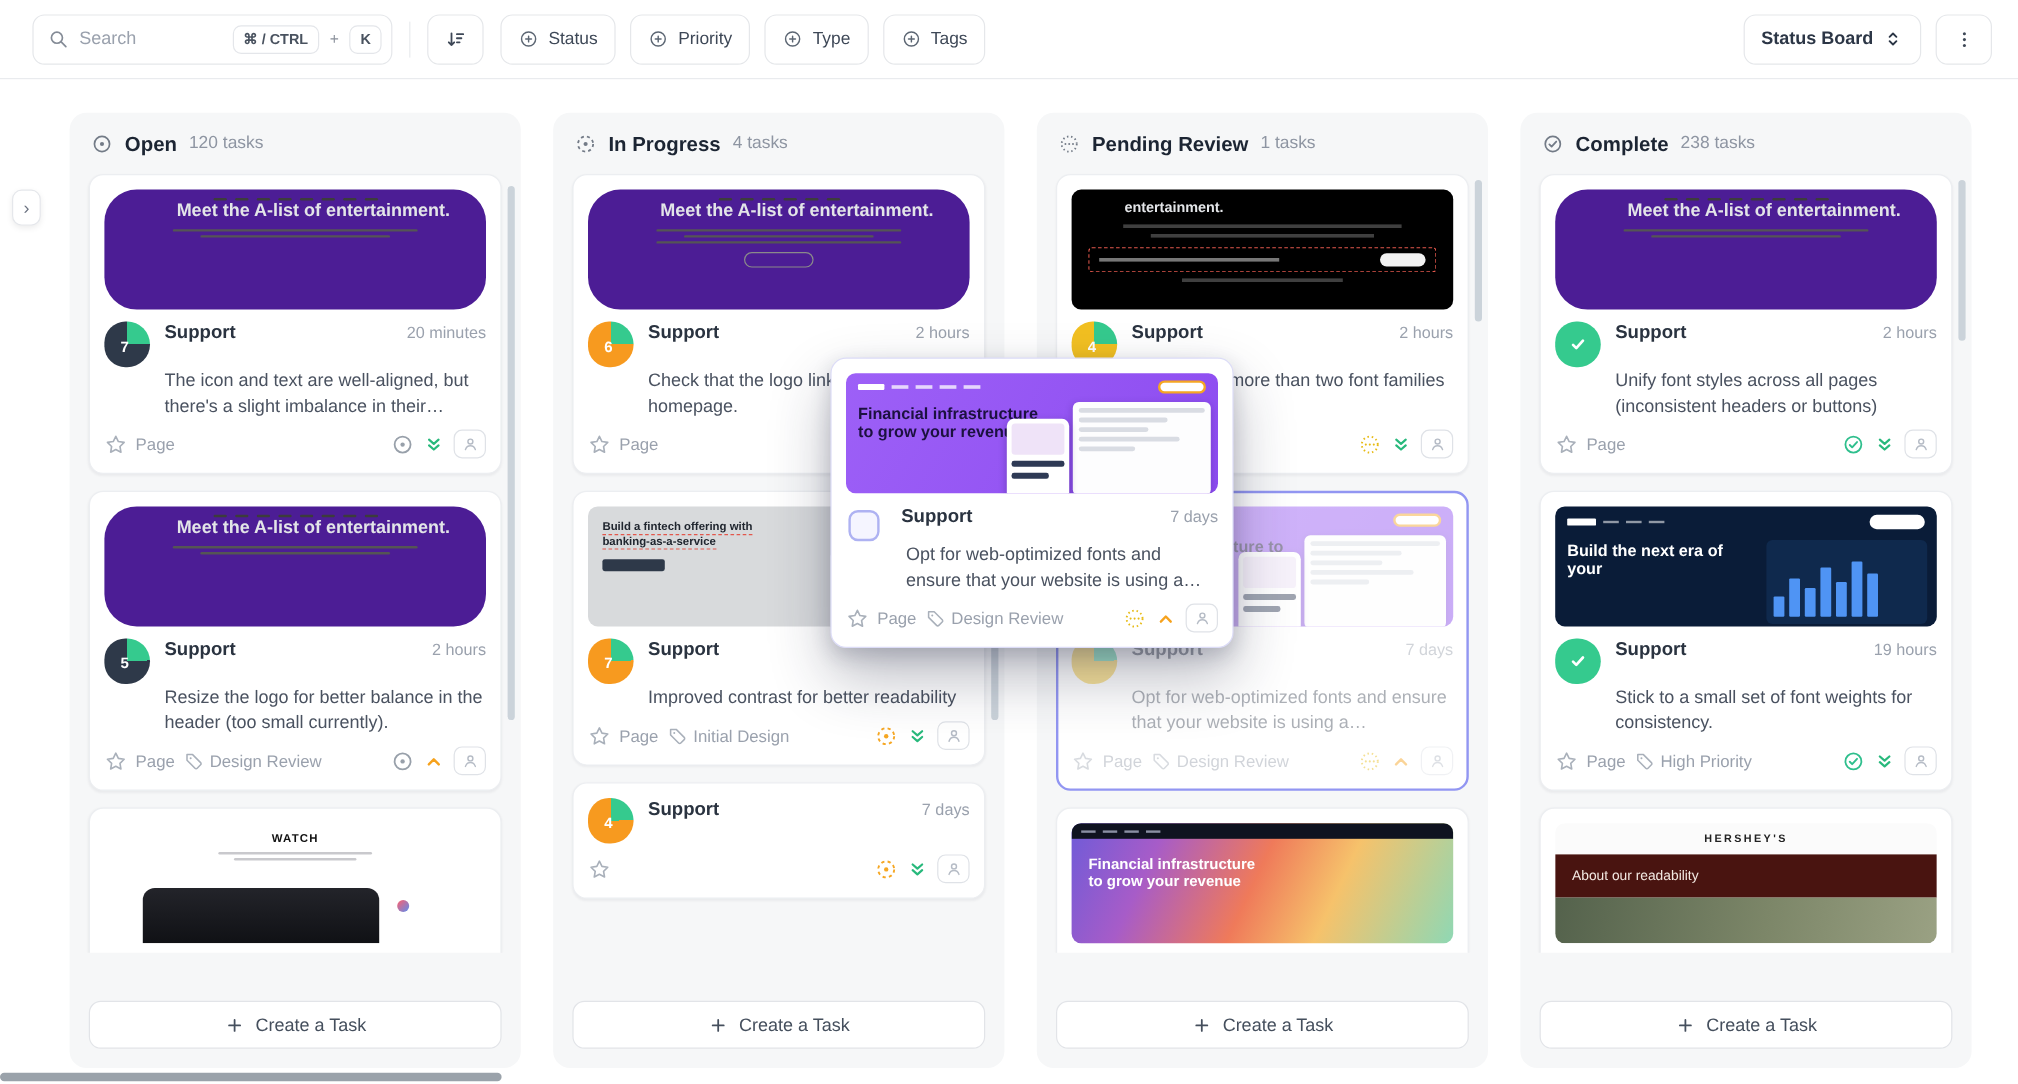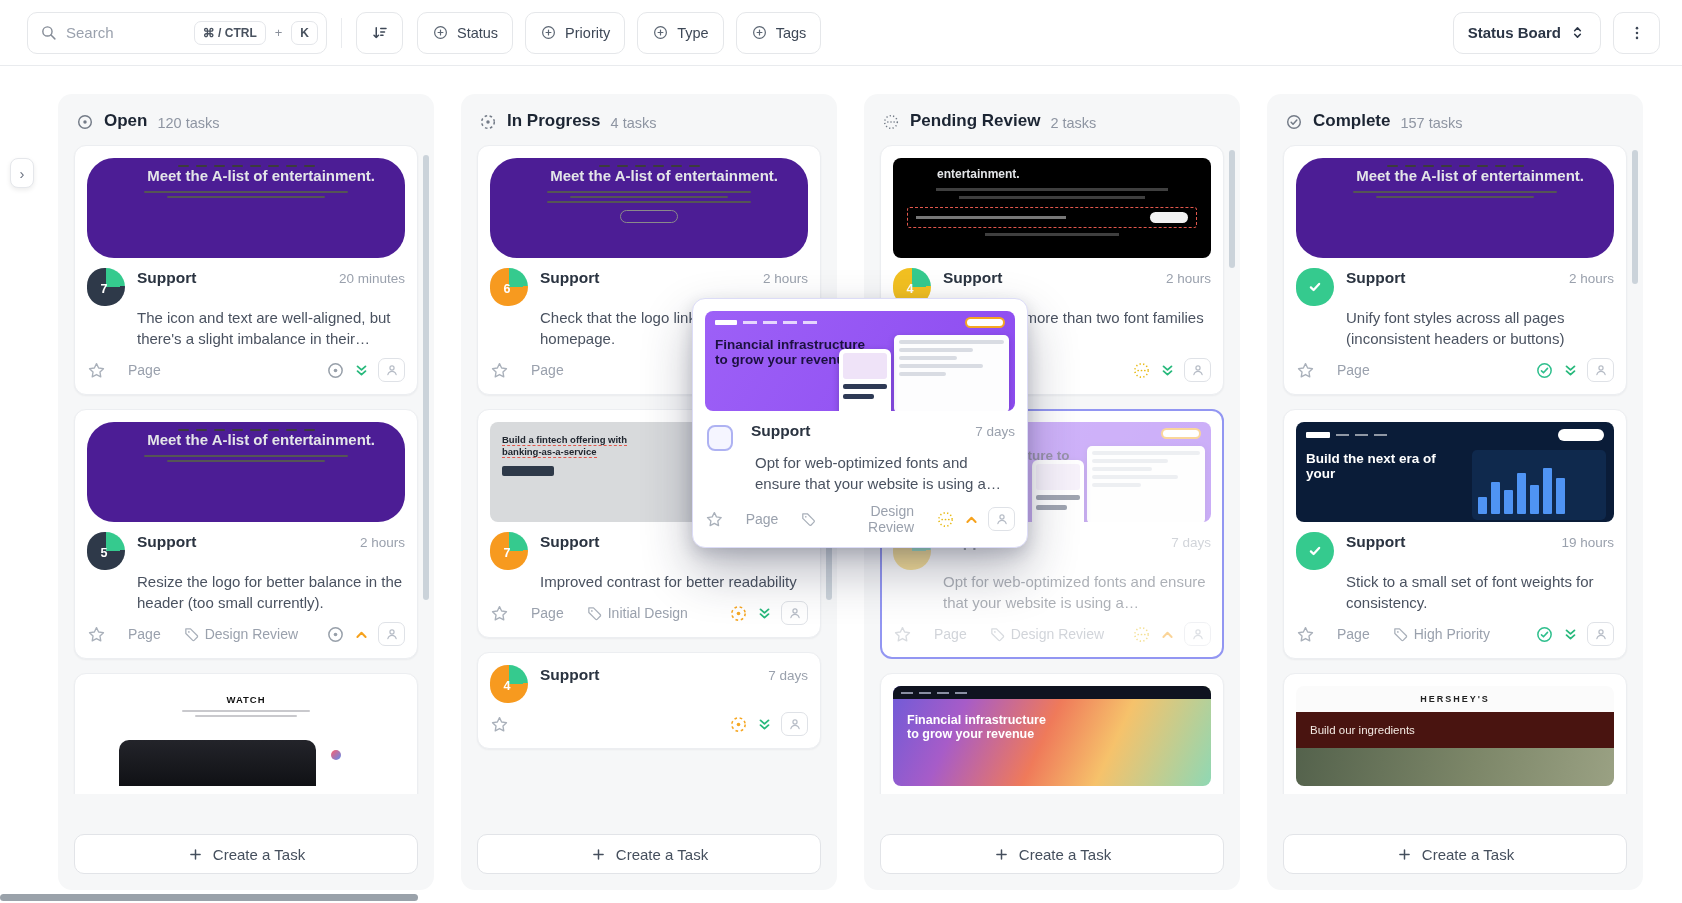--- a/index.html
+++ b/index.html
@@ -26,21 +26,21 @@
   .tb-right { margin-left:auto; display:flex; gap:12px; align-items:center; }
   .view-btn { font-weight:700; color:#2c3646; font-size:15px; }
   .icon16 { width:17px; height:17px; display:block; }
   .icon18 { width:18px; height:18px; display:block; }
 
   
   .board { position:absolute; top:66px; left:0; right:0; bottom:0;
     display:flex; gap:27px; padding:28px 38px 13px 58px; }
   .column { width:376px; min-width:376px; background:#f6f7f8; border-radius:14px;
     display:flex; flex-direction:column; position:relative; }
-  .col-header { padding:17px 18px 12px; display:flex; align-items:flex-end; gap:10px; }
+  .col-header { padding:17px 18px 12px; display:flex; align-items:flex-start; gap:10px; }
   .col-title { font-size:17px; font-weight:700; color:#1c2533; }
   .col-count { font-size:14.5px; color:#8e95a2; }
   .cards { flex:1; overflow:hidden; padding:2px 16px 0; }
   .col-footer { padding:0 16px 16px; }
   .create-btn { width:100%; height:40px; background:#fff; border:1px solid #e2e4e8;
     border-radius:10px; display:flex; align-items:center; justify-content:center; gap:9px;
     font-size:15px; color:#454f5d; cursor:pointer;margin-top:40px; }
 
   .vscroll { position:absolute; right:5px; width:6px; border-radius:3px; background:#cbd3da; }
   .column:nth-child(1) .vscroll { top:61px; height:445px; }
@@ -61,21 +61,21 @@
     font-weight:700; font-size:12.5px; }
   .avatar.check svg { width:18px; height:18px; }
   .dragbox { width:26px; height:26px; border:2px solid #aeb2f2; border-radius:8px;
     background:#f5f5ff; flex:none; margin:4px 6px 0 2px; }
   .t-main { flex:1; min-width:0; padding-top:1px; }
   .t-top { display:flex; justify-content:space-between; align-items:baseline; gap:8px; }
   .c-title { font-size:15.5px; font-weight:700; color:#2a3340; }
   .c-time { font-size:13.5px; color:#9aa1ad; white-space:nowrap; }
   .c-desc { margin:1px 0 0 50px; font-size:15px; line-height:21px; color:#4a5260;
     display:-webkit-box; -webkit-line-clamp:2; -webkit-box-orient:vertical; overflow:hidden; }
-  .c-foot { display:flex; align-items:center; gap:22px; margin-top:9px; min-height:24px;text-align:right; }
+  .c-foot { display:flex; align-items:center; gap:7px; margin-top:9px; min-height:24px;text-align:right; }
   .f-label { font-size:14px; color:#9aa1ad; display:flex; align-items:center; gap:5px; }
   .f-right { margin-left:auto; display:flex; align-items:center; gap:7px; }
   .assignee-box { width:27px; height:24px; border:1px solid #dfe2e7; border-radius:7px;
     display:flex; align-items:center; justify-content:center; background:#fff; }
   .fi { width:19px; height:19px; display:block; }
 
   
   .drag-card { position:absolute; left:692px; top:298px; width:336px; z-index:60;
     background:#fff; border:1px solid #dcdcf7; border-radius:13px; padding:12px;
     box-shadow:0 24px 50px rgba(30,34,61,.30), 0 6px 16px rgba(30,34,61,.18); }
@@ -578,21 +578,21 @@
       </div>
       <div class="column">
         <div class="col-header">
           <span class="icon18"><svg viewBox="0 0 24 24" fill="none">
               <circle cx="12" cy="12" r="8.4" stroke="#737b87" stroke-width="2" stroke-dasharray="1.6 3"></circle>
               <circle cx="7.8" cy="12" r="1.1" fill="#737b87"></circle>
               <circle cx="12" cy="12" r="1.1" fill="#737b87"></circle>
               <circle cx="16.2" cy="12" r="1.1" fill="#737b87"></circle>
             </svg></span>
           <span class="col-title">Pending Review</span>
-          <span class="col-count">2 tasks</span>
+          <span class="col-count">1 tasks</span>
         </div>
         <div class="cards">
           <div class="card">
             <div>
               <div class="thumb th-annot"><span class="tv-headline">entertainment.</span><div class="rowbar"></div><div class="rowbar" style="width:64%"></div><div class="redbox">
                   <i></i>
                   <span class="wpill"></span>
                 </div><div class="rowbar" style="width:46%"></div></div>
               <div class="t-row">
                 <span class="avatar" style="background: conic-gradient(rgb(53, 202, 142) 0deg, rgb(53, 202, 142) 88deg, rgb(242, 192, 33) 88deg, rgb(242, 192, 33) 360deg);">
@@ -739,21 +739,21 @@
         </div>
         <div class="vscroll"></div>
       </div>
       <div class="column">
         <div class="col-header">
           <span class="icon18"><svg viewBox="0 0 24 24" fill="none" stroke="#737b87">
               <circle cx="12" cy="12" r="8.4" stroke-width="1.9"></circle>
               <path d="M8.2 12.4l2.5 2.5 5.1-5.6" stroke-width="2" stroke-linecap="round" stroke-linejoin="round"></path>
             </svg></span>
           <span class="col-title">Complete</span>
-          <span class="col-count">157 tasks</span>
+          <span class="col-count">238 tasks</span>
         </div>
         <div class="cards">
           <div class="card">
             <div>
               <div class="thumb th-appletv center"><div class="tv-nav bars">
                   <i></i>
                   <i></i>
                   <i></i>
                   <i></i>
                   <i></i>
@@ -867,21 +867,21 @@
                       </svg></span>
                   </span>
                 </span>
               </div>
             </div>
           </div>
           <div class="card">
             <div>
               <div class="thumb th-hershey">
                 <div class="hh-top">HERSHEY'S</div>
-                <div class="hh-band">Build our ingredients</div>
+                <div class="hh-band">About our readability</div>
                 <div class="hh-photo"></div>
               </div>
               <div class="t-row">
                 <span class="avatar check" style="background: rgb(53, 202, 142);">
                   <span class="fi"><svg viewBox="0 0 24 24" fill="none" stroke="#fff" stroke-width="3" stroke-linecap="round" stroke-linejoin="round">
                       <path d="M6.5 12.5l3.6 3.6 7.4-8.2"></path>
                     </svg></span>
                 </span>
                 <div class="t-main">
                   <div class="t-top">

